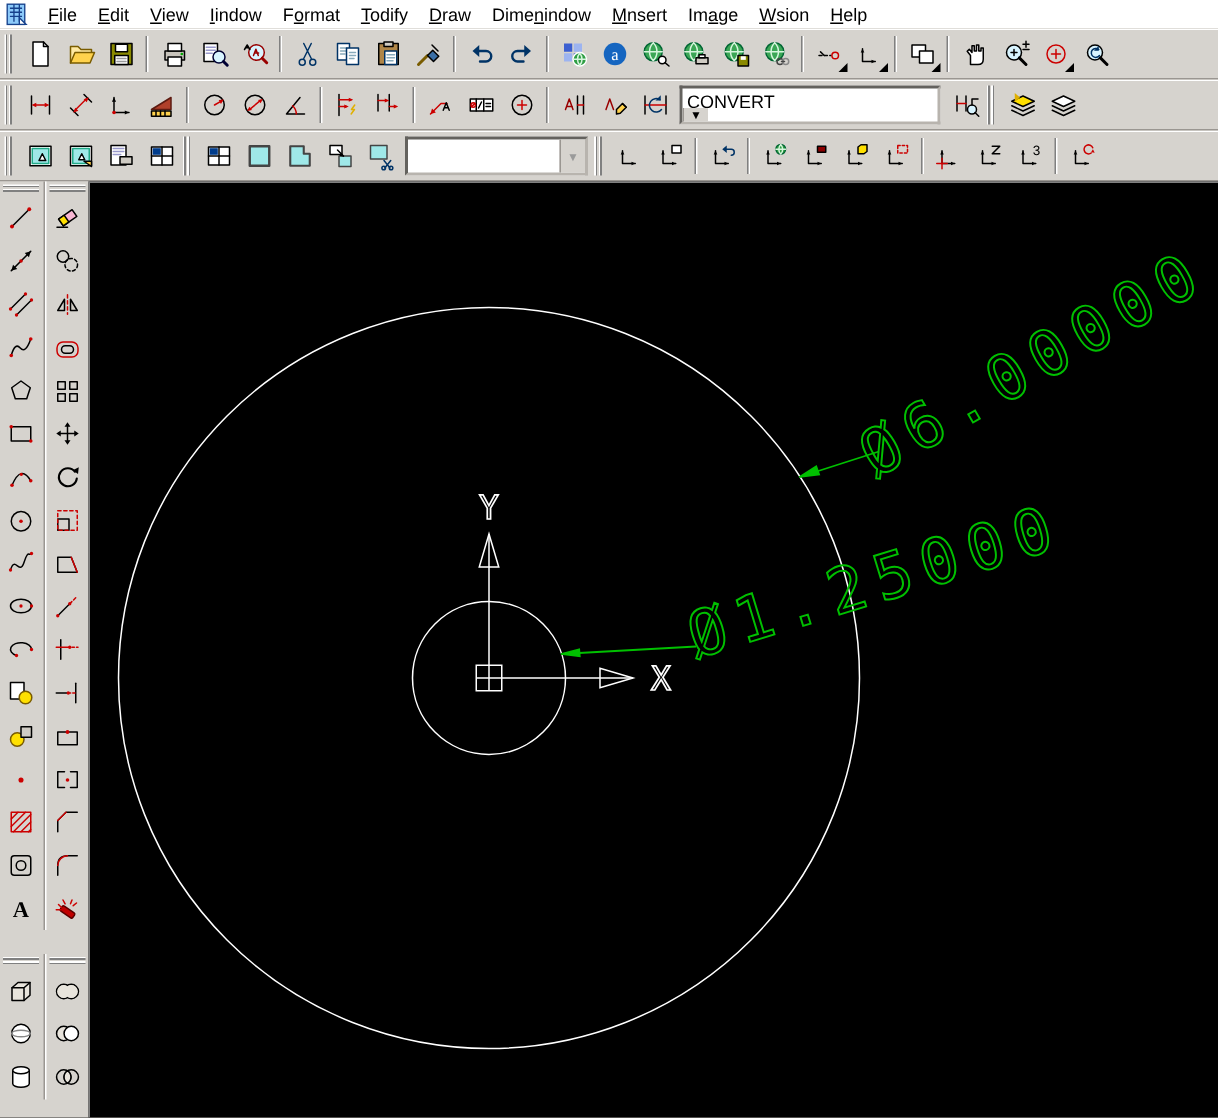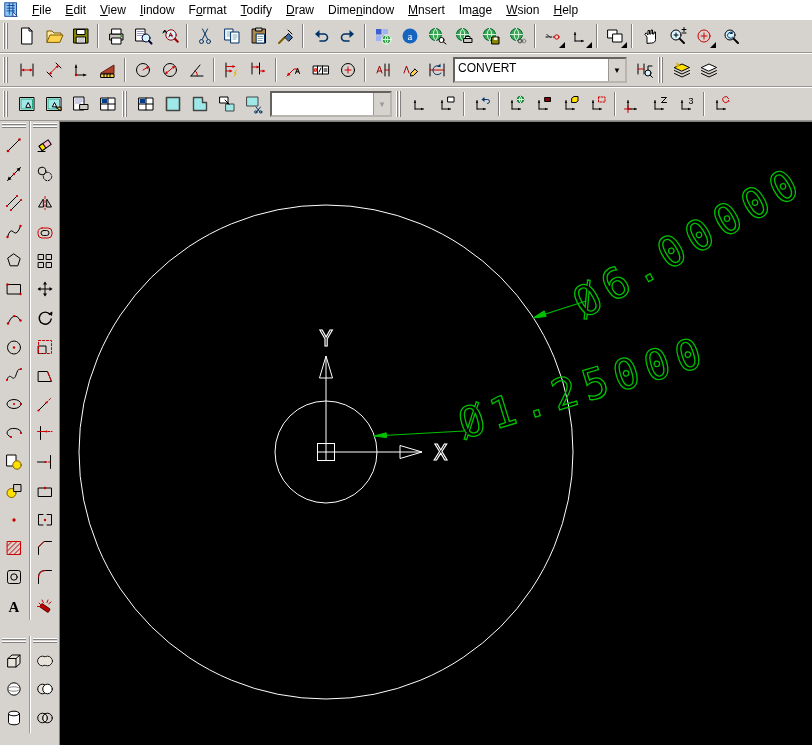--- a/index.html
+++ b/index.html
@@ -462,21 +462,21 @@
       <button class="tbi">
         <span class="ic">
           <svg viewBox="0 0 20 20" width="20" height="20">
             <path d="M3 4v12M17 4v12" stroke="#000" fill="none"></path>
             <path d="M3 10h14" stroke="#c00" fill="none"></path>
             <path d="M13 6.5a4.5 4.5 0 1 0 1 6.5" fill="none" stroke="#036"></path>
             <path d="M13.5 3.5v3.5H10z" fill="#036"></path>
           </svg>
         </span>
       </button>
-      <div class="combo" style="width: 170px;">
+      <div class="combo" style="width: 170px; flex-direction: column;">
         <div class="combo-field">CONVERT</div>
         <div class="combo-btn">▼</div>
       </div>
       <button class="tbi">
         <span class="ic">
           <svg viewBox="0 0 20 20" width="20" height="20">
             <path d="M4 4v10M10 4v10" stroke="#000" fill="none"></path>
             <path d="M4 9h6" stroke="#c00" fill="none"></path>
             <circle cx="14" cy="13" r="3" fill="#d8f4ff" stroke="#000"></circle>
             <path d="M16 15l2.5 2.5M14 10V6h4" stroke="#000" fill="none"></path>

